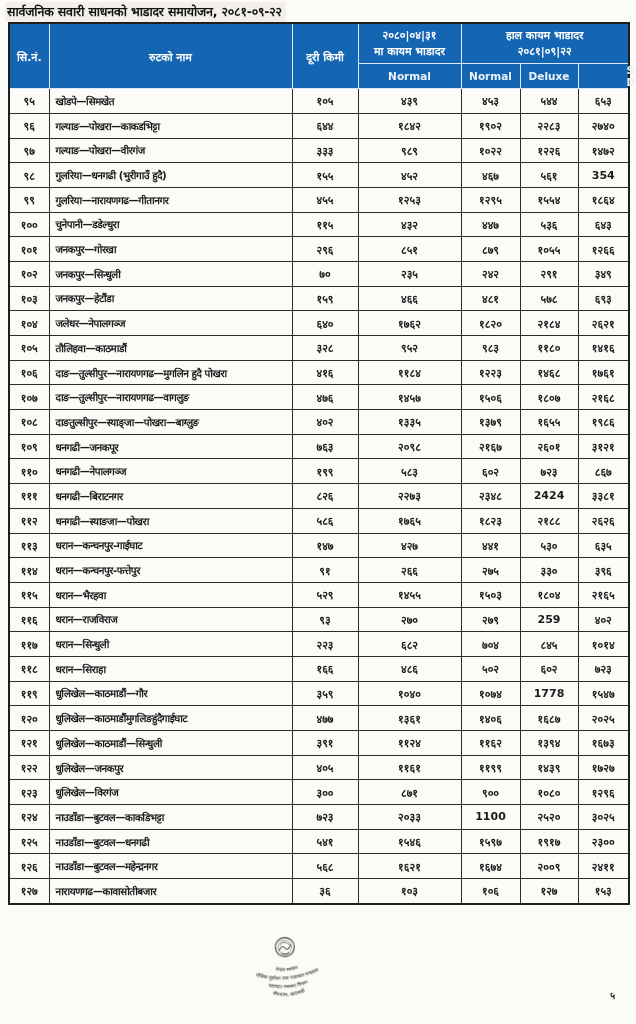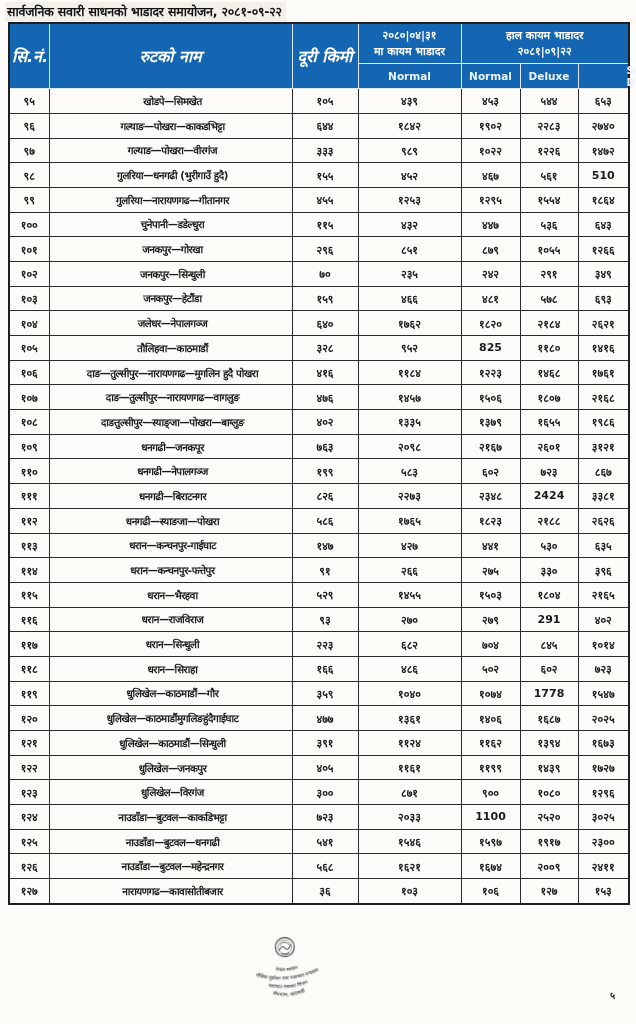--- a/index.html
+++ b/index.html
@@ -20,31 +20,31 @@
     border:2px solid #1f1f1f;
   }
   .fare-table th{
     background:#1465b2;color:#ffffff;font-weight:700;
     border:1px solid #dce8f6;
     padding:0 2px;vertical-align:middle;text-align:center;
   }
   .fare-table thead tr.h-top th{height:39px;margin-top:36px;}
   .fare-table thead tr.h-sub th{height:24px;font-size:10.5px;color:#eaf2fc;}
   .fare-table th .l1,.fare-table th .l2{display:block;line-height:1.45;}
-  .fare-table th.h-main{font-size:16px;font-style:italic;}
+  .fare-table th.h-main{font-size:11px;}
   .fare-table th.h-date{font-size:11px;line-height:1.4;}
   .fare-table th.h-superdeluxe{font-size:9.5px;line-height:1.15;padding-left:48px;}
   .fare-table td{
     border:1px solid #2b2b2b;
     font-size:11px;font-weight:700;color:#1b1b1b;
     text-align:center;height:23.7px;padding:0 2px;
     white-space:nowrap;overflow:hidden;
   }
   .fare-table td.route{
-    text-align:center;padding-left:6px;
+    text-align:left;padding-left:6px;
     font-size:10.2px;letter-spacing:-0.45px;
   }
   .stamp{
     position:absolute;left:250px;top:934px;width:74px;height:76px;
     transform:rotate(-5deg);opacity:0.82;
   }
   .stamp svg{filter:blur(0.35px);}
   .page-number{
     position:absolute;left:610px;top:988px;
     font-size:10px;font-weight:700;color:#2a2a2a;
@@ -116,21 +116,21 @@
           <td>१२२६</td>
           <td>१४७२</td>
         </tr>
         <tr>
           <td>९८</td>
           <td class="route">गुलरिया—धनगढी (भुरीगाउँ हुदै)</td>
           <td>१५५</td>
           <td>४५२</td>
           <td>४६७</td>
           <td>५६१</td>
-          <td>510</td>
+          <td>354</td>
         </tr>
         <tr>
           <td>९९</td>
           <td class="route">गुलरिया—नारायणगढ—गीतानगर</td>
           <td>४५५</td>
           <td>१२५३</td>
           <td>१२९५</td>
           <td>१५५४</td>
           <td>१८६४</td>
         </tr>
@@ -177,21 +177,21 @@
           <td>१७६२</td>
           <td>१८२०</td>
           <td>२१८४</td>
           <td>२६२१</td>
         </tr>
         <tr>
           <td>१०५</td>
           <td class="route">तौलिहवा—काठमाडौं</td>
           <td>३२८</td>
           <td>९५२</td>
-          <td>825</td>
+          <td>९८३</td>
           <td>११८०</td>
           <td>१४१६</td>
         </tr>
         <tr>
           <td>१०६</td>
           <td class="route">दाङ—तुल्सीपुर—नारायणगढ—मुगलिन हुदै पोखरा</td>
           <td>४१६</td>
           <td>११८४</td>
           <td>१२२३</td>
           <td>१४६८</td>
@@ -277,21 +277,21 @@
           <td>१५०३</td>
           <td>१८०४</td>
           <td>२१६५</td>
         </tr>
         <tr>
           <td>११६</td>
           <td class="route">धरान—राजविराज</td>
           <td>९३</td>
           <td>२७०</td>
           <td>२७९</td>
-          <td>291</td>
+          <td>259</td>
           <td>४०२</td>
         </tr>
         <tr>
           <td>११७</td>
           <td class="route">धरान—सिन्धुली</td>
           <td>२२३</td>
           <td>६८२</td>
           <td>७०४</td>
           <td>८४५</td>
           <td>१०१४</td>

